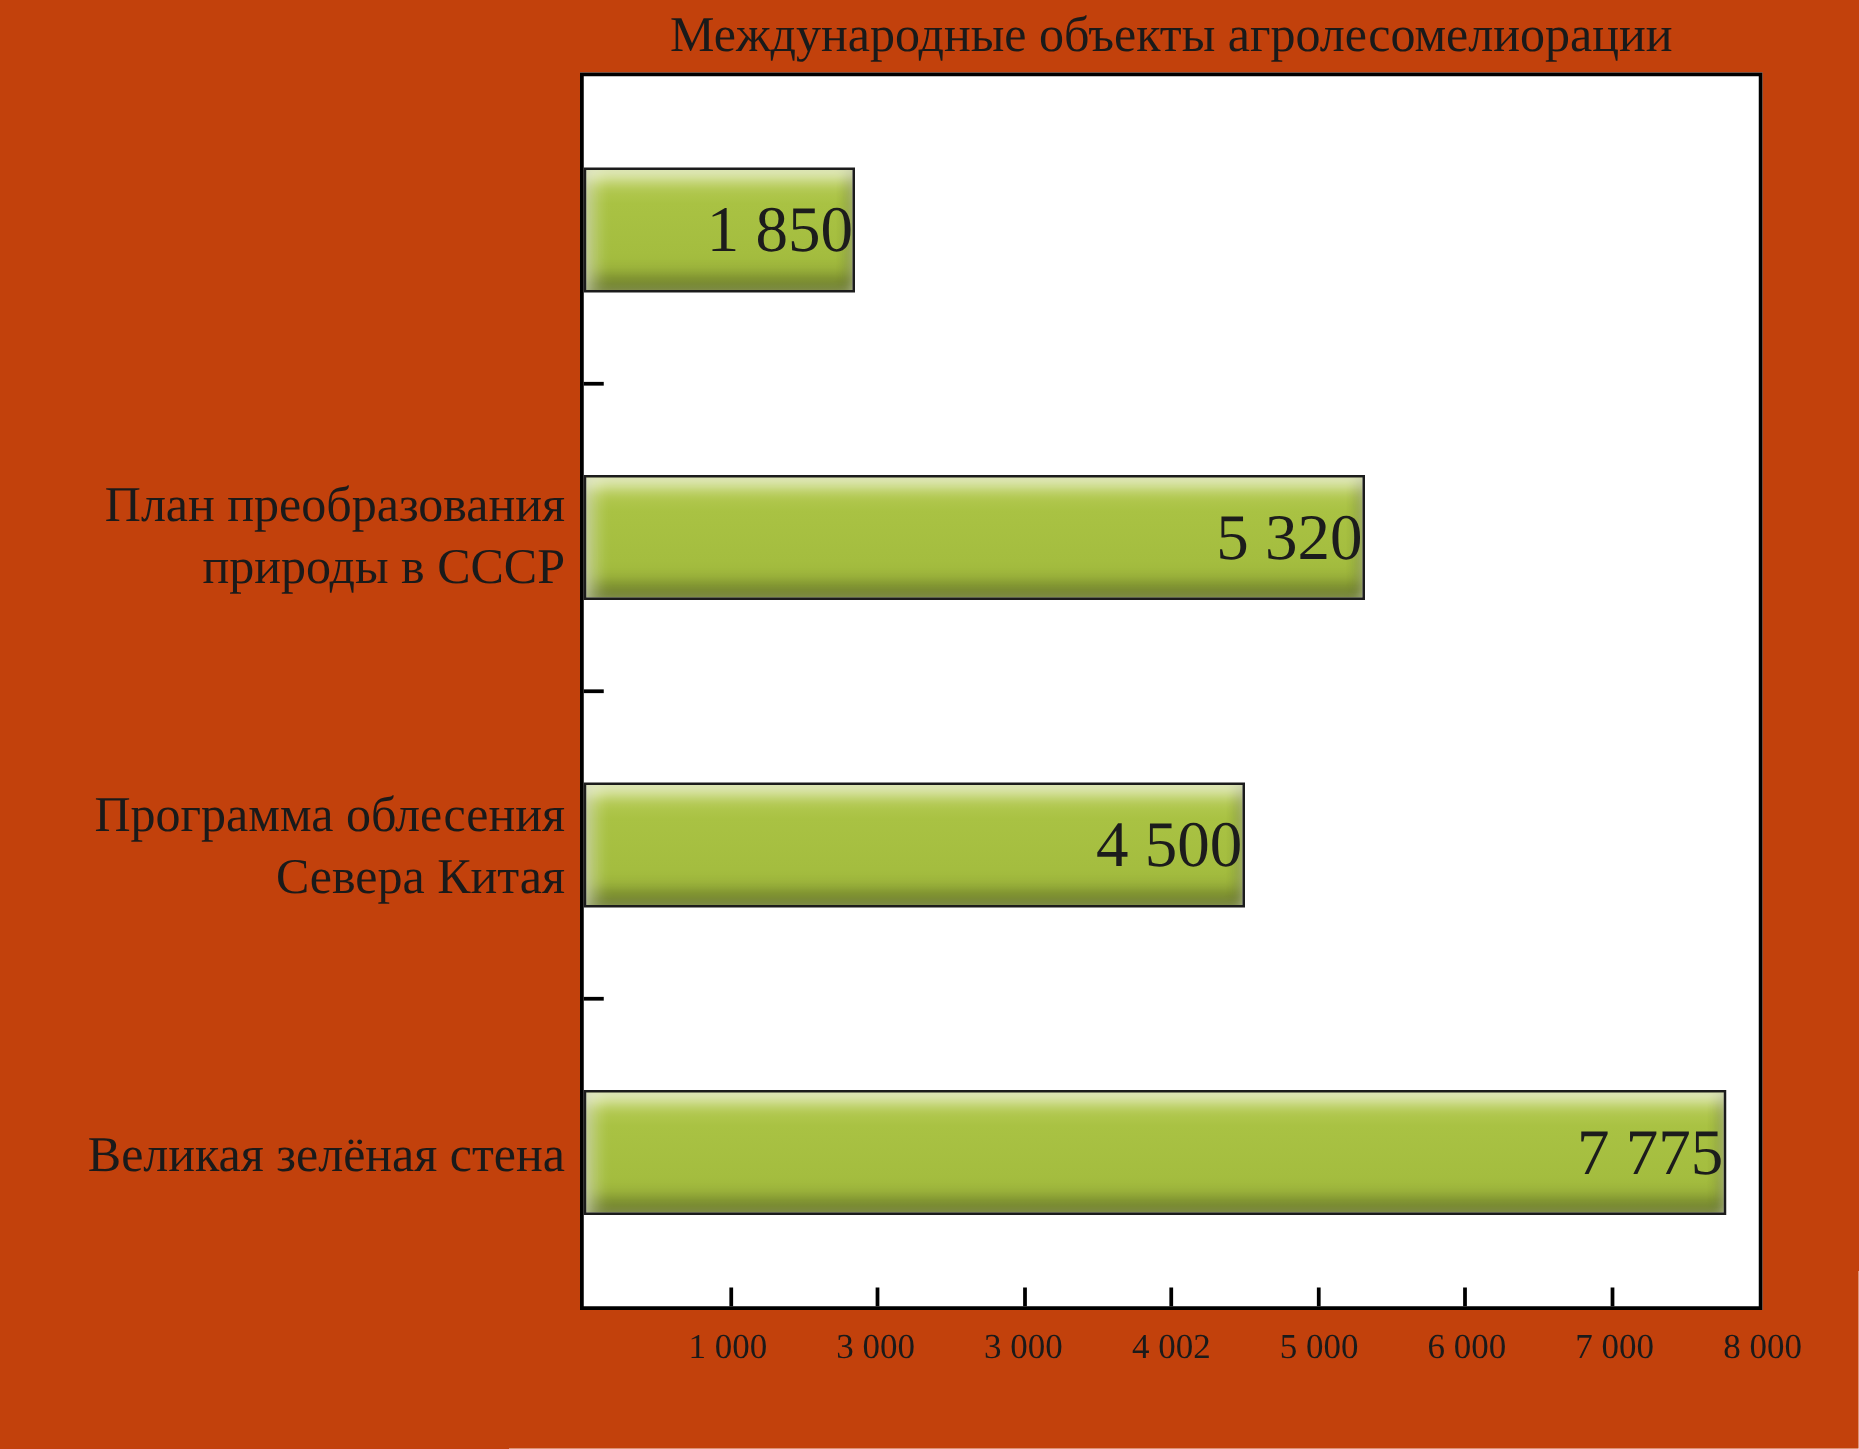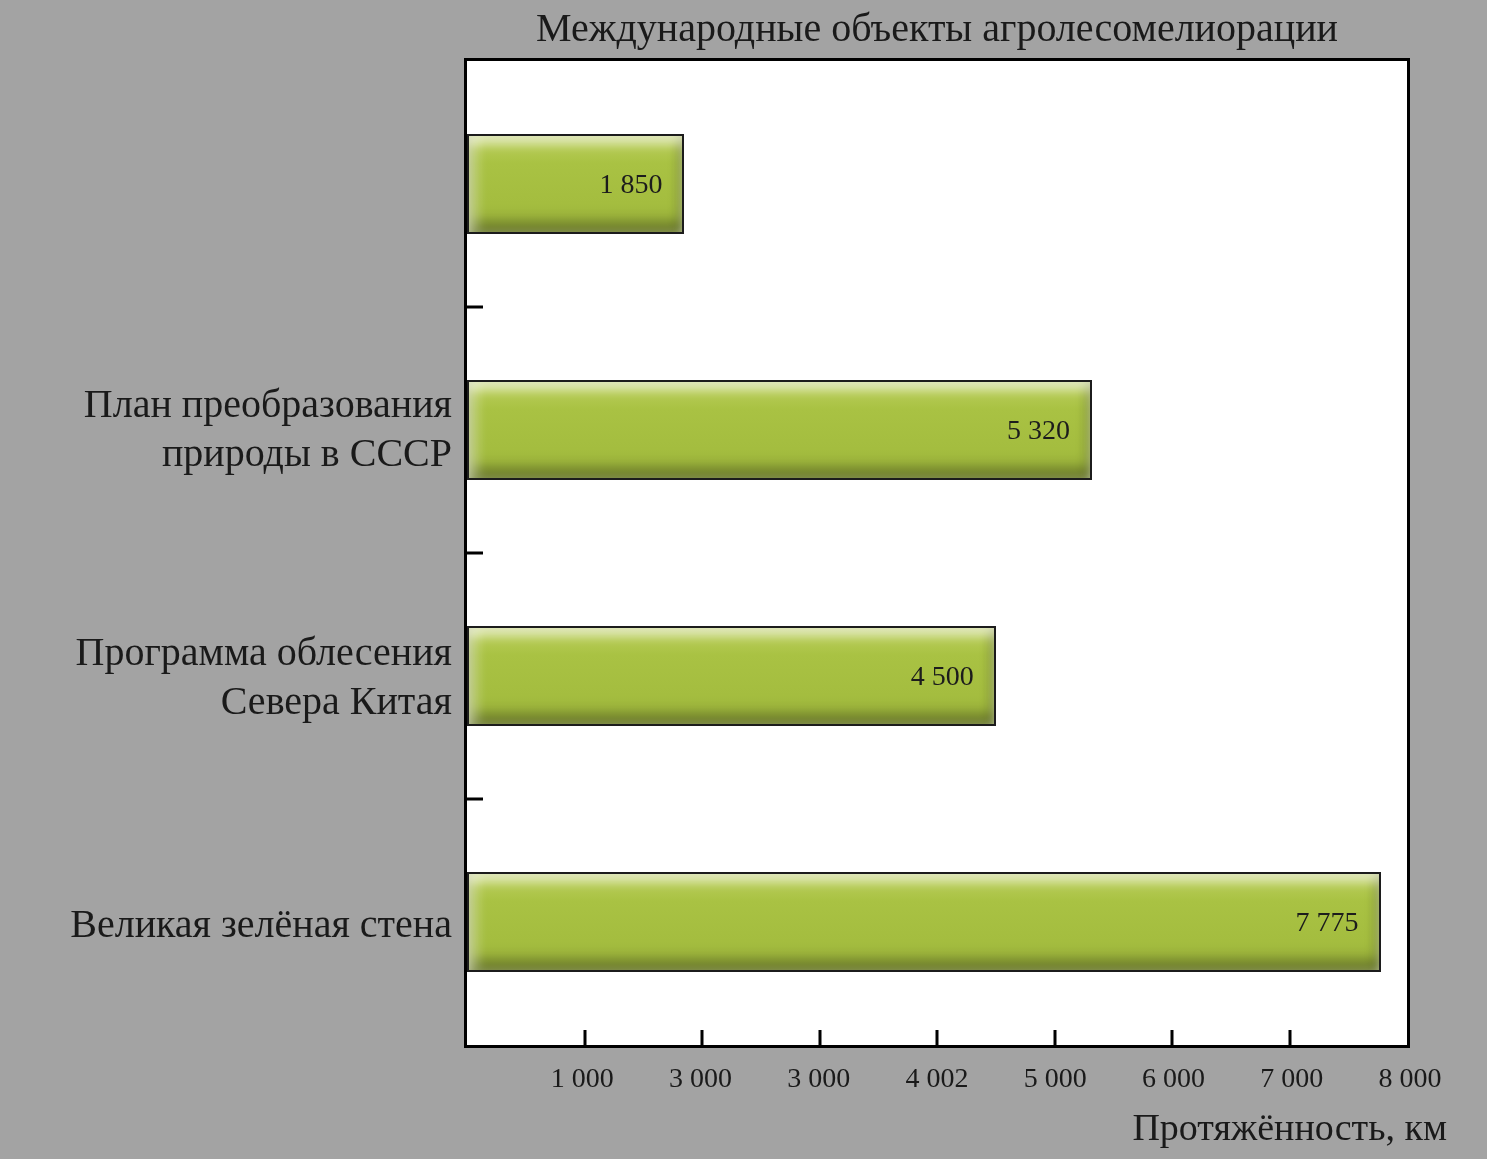--- a/index.html
+++ b/index.html
@@ -1,20 +1,20 @@
 <!DOCTYPE html>
 <html><head>
 <meta charset="utf-8">
 <style>
   html, body { margin: 0; padding: 0; background: #ffffff; }
   .figure {
     position: relative;
     width: 1487px;
     height: 1159px;
-    background: #a3a3a3;
+    background: #c2410c;
     font-family: "Liberation Serif", "DejaVu Serif", serif;
     color: #1a1a1a;
     overflow: hidden;
   }
   .chart-title {
     position: absolute;
     left: 464px;
     top: 2px;
     width: 946px;
     text-align: center;
@@ -47,22 +47,21 @@
     box-shadow:
       inset 0 9px 10px rgba(255,255,255,0.50),
       inset 10px 0 10px rgba(255,255,255,0.28),
       inset 0 -11px 12px rgba(0,0,0,0.28),
       inset -7px 0 8px rgba(0,0,0,0.10);
     display: flex;
     align-items: center;
     justify-content: flex-end;
   }
   .bar-value {
-    font-size: 28px;
-    padding-right: 20px;
+    font-size: 52px;
     white-space: nowrap;
     color: #1c1c1c;
   }
   .boundary-tick {
     position: absolute;
     left: 0;
     width: 16px;
     height: 3px;
     background: #000000;
     transform: translateY(-50%);
@@ -174,14 +173,13 @@
   <div class="x-tick-labels" id="xticklabels">
       <span class="x-tick-label" style="left: 12.5%;">1 000</span>
       <span class="x-tick-label" style="left: 25%;">3 000</span>
       <span class="x-tick-label" style="left: 37.5%;">3 000</span>
       <span class="x-tick-label" style="left: 50%;">4 002</span>
       <span class="x-tick-label" style="left: 62.5%;">5 000</span>
       <span class="x-tick-label" style="left: 75%;">6 000</span>
       <span class="x-tick-label" style="left: 87.5%;">7 000</span>
       <span class="x-tick-label" style="left: 100%;">8 000</span>
     </div>
-  <div class="x-axis-title">Протяжённость, км</div>
 </div>
 
 </body></html>

